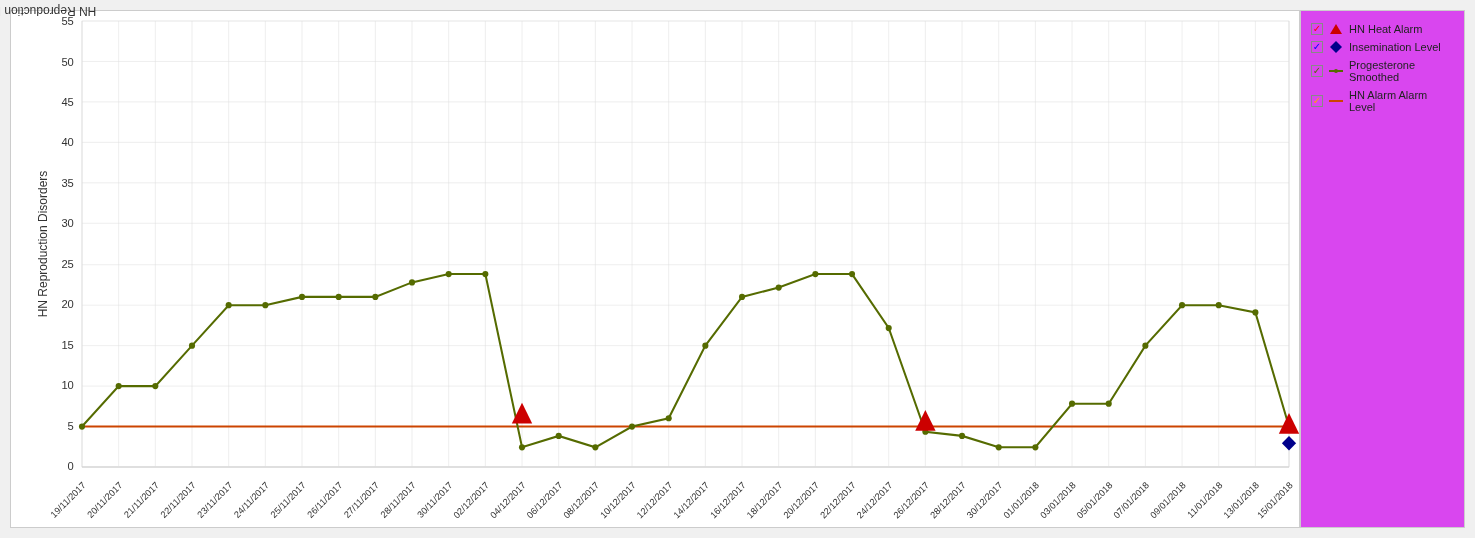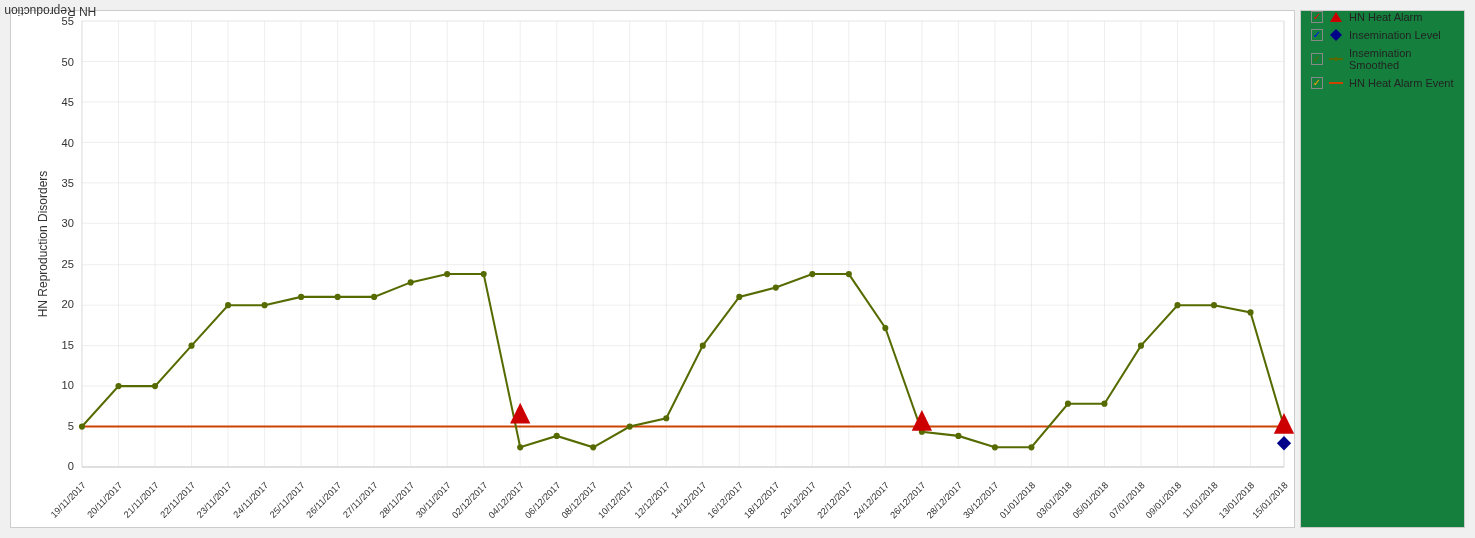--- a/index.html
+++ b/index.html
@@ -31,24 +31,23 @@
       left: 10px;
       top: 50%;
       transform: translateY(-50%) rotate(-90deg);
       font-size: 12px;
       color: #333;
       white-space: nowrap;
       transform-origin: center center;
     }
     .legend-panel {
       width: 165px;
-      background: #15803d;
+      background: #d946ef;
       border: 1px solid #ccc;
-      margin-left: 5px;
-      padding: 0 10px;
+      padding: 12px 10px;
       font-size: 11px;
     }
     .legend-item {
       display: flex;
       align-items: center;
       margin-bottom: 6px;
     }
     .legend-checkbox {
       width: 12px;
       height: 12px;
@@ -335,26 +334,26 @@
     </div>
 
     <div class="legend-item">
       <div class="legend-checkbox checked-olive"></div>
       <div class="legend-symbol">
         <svg width="14" height="12" viewBox="0 0 14 12">
           <line x1="0" y1="6" x2="14" y2="6" stroke="#556B00" stroke-width="2"></line>
           <circle cx="7" cy="6" r="2" fill="#556B00"></circle>
         </svg>
       </div>
-      <span class="legend-text">Insemination Smoothed</span>
+      <span class="legend-text">Progesterone Smoothed</span>
     </div>
 
     <div class="legend-item">
       <div class="legend-checkbox checked-orange"></div>
       <div class="legend-symbol">
         <svg width="14" height="12" viewBox="0 0 14 12">
           <line x1="0" y1="6" x2="14" y2="6" stroke="#cc4400" stroke-width="2"></line>
         </svg>
       </div>
-      <span class="legend-text">HN Heat Alarm Event</span>
+      <span class="legend-text">HN Alarm Alarm Level</span>
     </div>
   </div>
 </div>
 
 </body></html>

